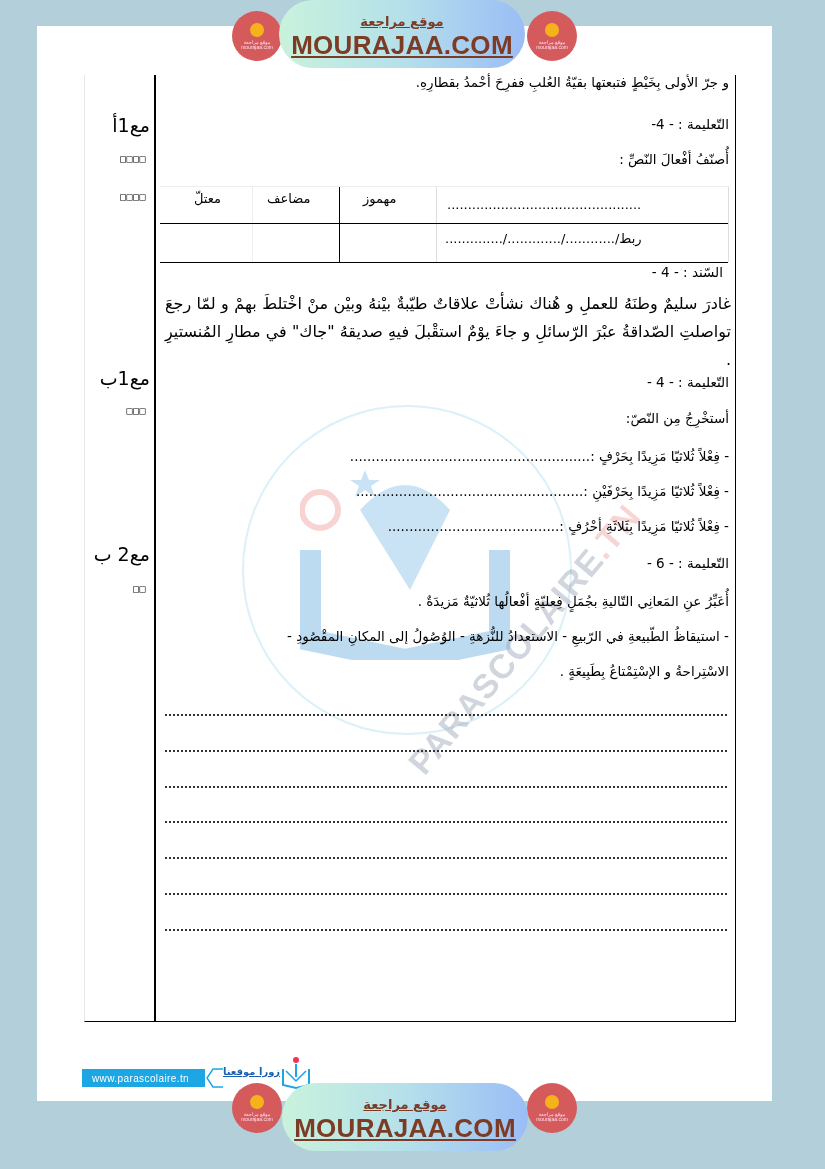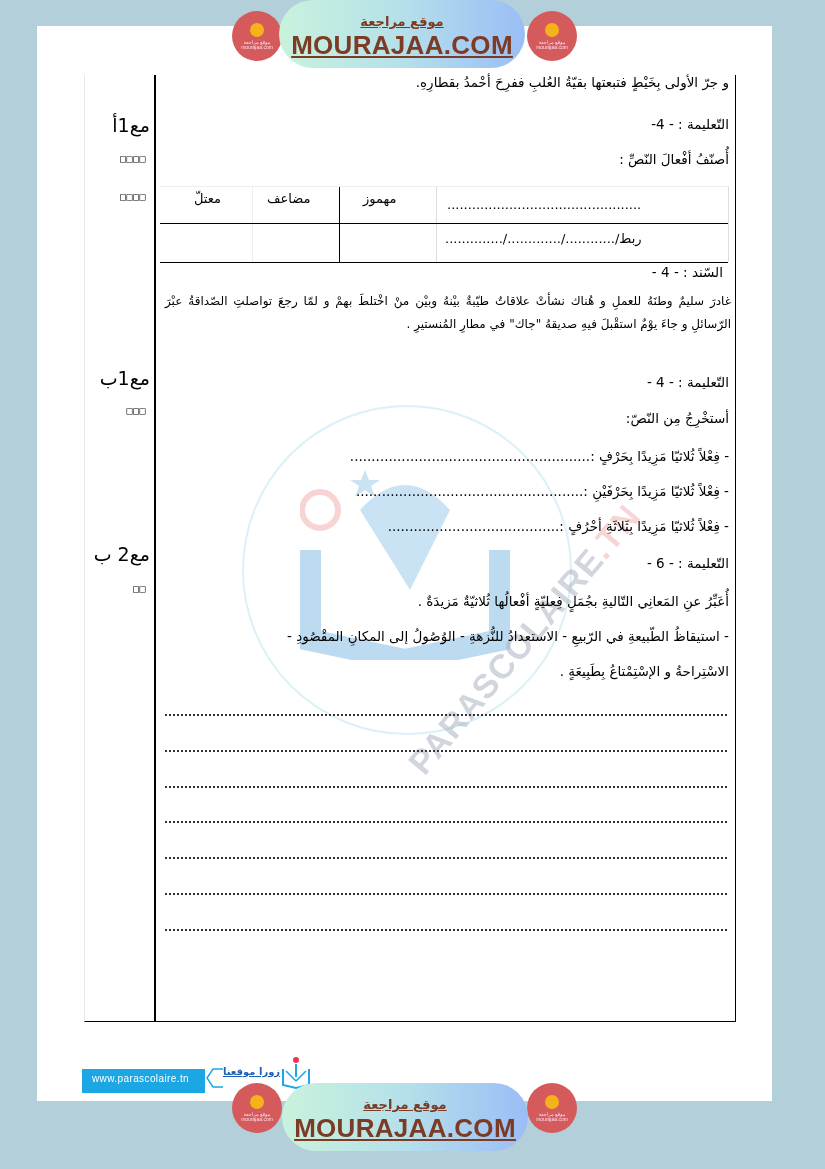--- a/index.html
+++ b/index.html
@@ -58,21 +58,21 @@
     .m-boxes {
       position: absolute; right: 6px; font-family: "DejaVu Sans Mono", monospace;
       font-size: 10px; color: #000; letter-spacing: 0.5px; white-space: nowrap;
     }
     .text {
       position: absolute; right: 96px; direction: rtl; text-align: right;
       font-family: "DejaVu Sans", sans-serif; font-size: 13.5px; color: #000; white-space: nowrap;
     }
     .para {
       position: absolute; right: 94px; left: 165px; direction: rtl; text-align: justify;
-      font-family: "DejaVu Sans", sans-serif; font-size: 12px; line-height: 23px; color: #000;
+      font-family: "DejaVu Sans", sans-serif; font-size: 16px; line-height: 28px; color: #000;
     }
     .answer-line {
       position: absolute; left: 165px; width: 562px; height: 0;
       border-top: 2px dotted #333;
     }
     
     .tbl {
       position: absolute; left: 160px; top: 186px; width: 568px; height: 75px;
       border-right: 1px solid #ddd; border-top: 1px solid #eee;
     }
@@ -95,21 +95,21 @@
       font-family: "Liberation Sans", sans-serif; font-weight: bold; font-size: 34px;
       color: #9aa6b8; opacity: 0.45; letter-spacing: 1px; z-index: 0; white-space: nowrap;
     }
     .wm-text .tn { color: #f1a4a4; }
     .wm-shape {
       position: absolute; left: 300px; top: 470px; width: 210px; height: 190px; z-index: 0;
       opacity: 0.45;
     }
     
     .pl-box {
-      position: absolute; left: 82px; top: 1069px; width: 123px; height: 24px; background: #1da6e4;
+      position: absolute; left: 82px; top: 1069px; width: 123px; height: 18px; background: #1da6e4;
       color: #fff; font-family: "Liberation Sans", sans-serif; font-size: 10px; line-height: 20px;
       padding-left: 10px; box-sizing: border-box; letter-spacing: 0.4px;
     }
     .pl-arrow {
       position: absolute; left: 205px; top: 1068px; width: 22px; height: 20px;
     }
     .pl-visit {
       position: absolute; left: 223px; top: 1066px; font-size: 10px; color: #1a5fb4; font-weight: bold;
       direction: rtl; text-decoration: underline; white-space: nowrap;
     }

